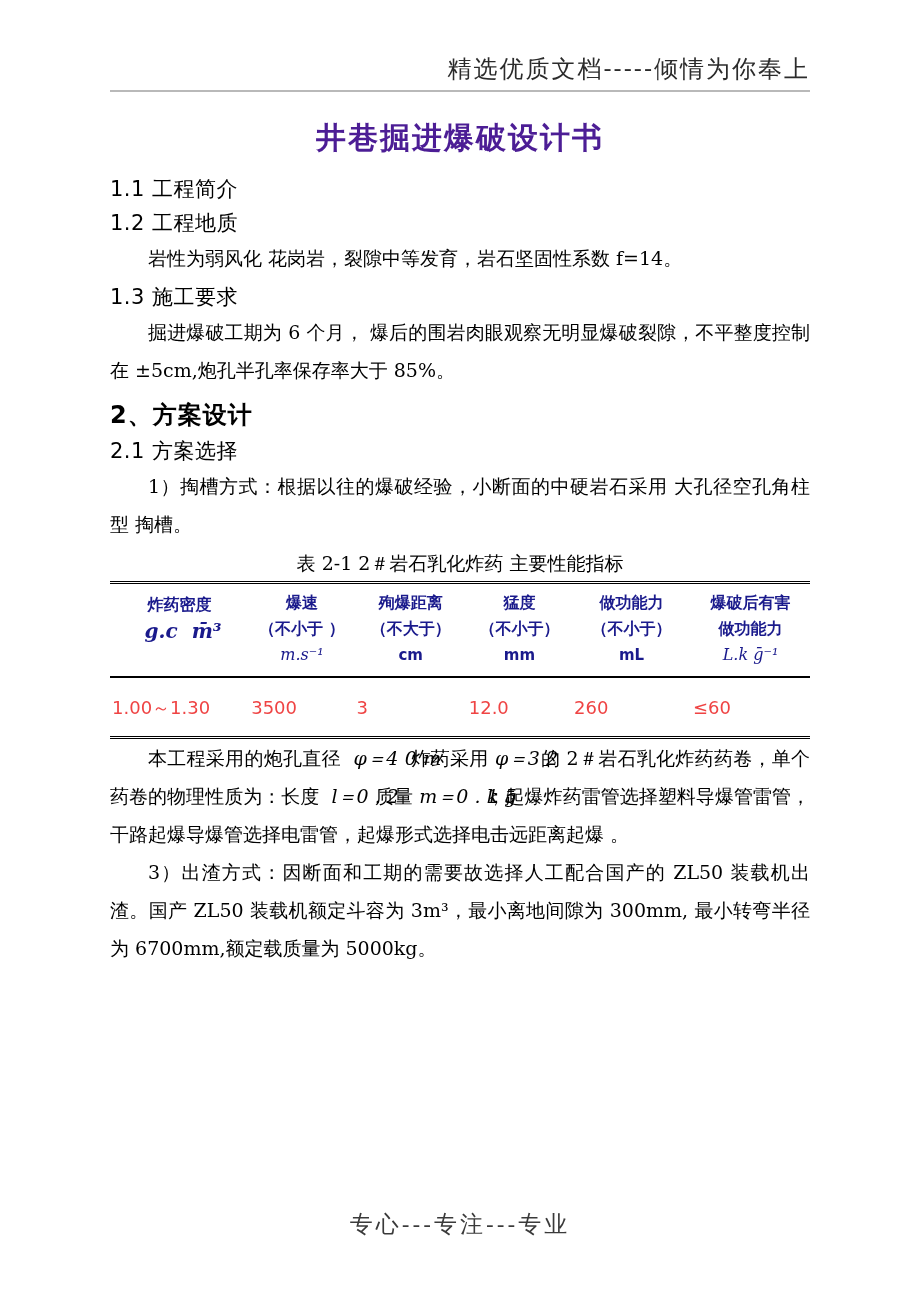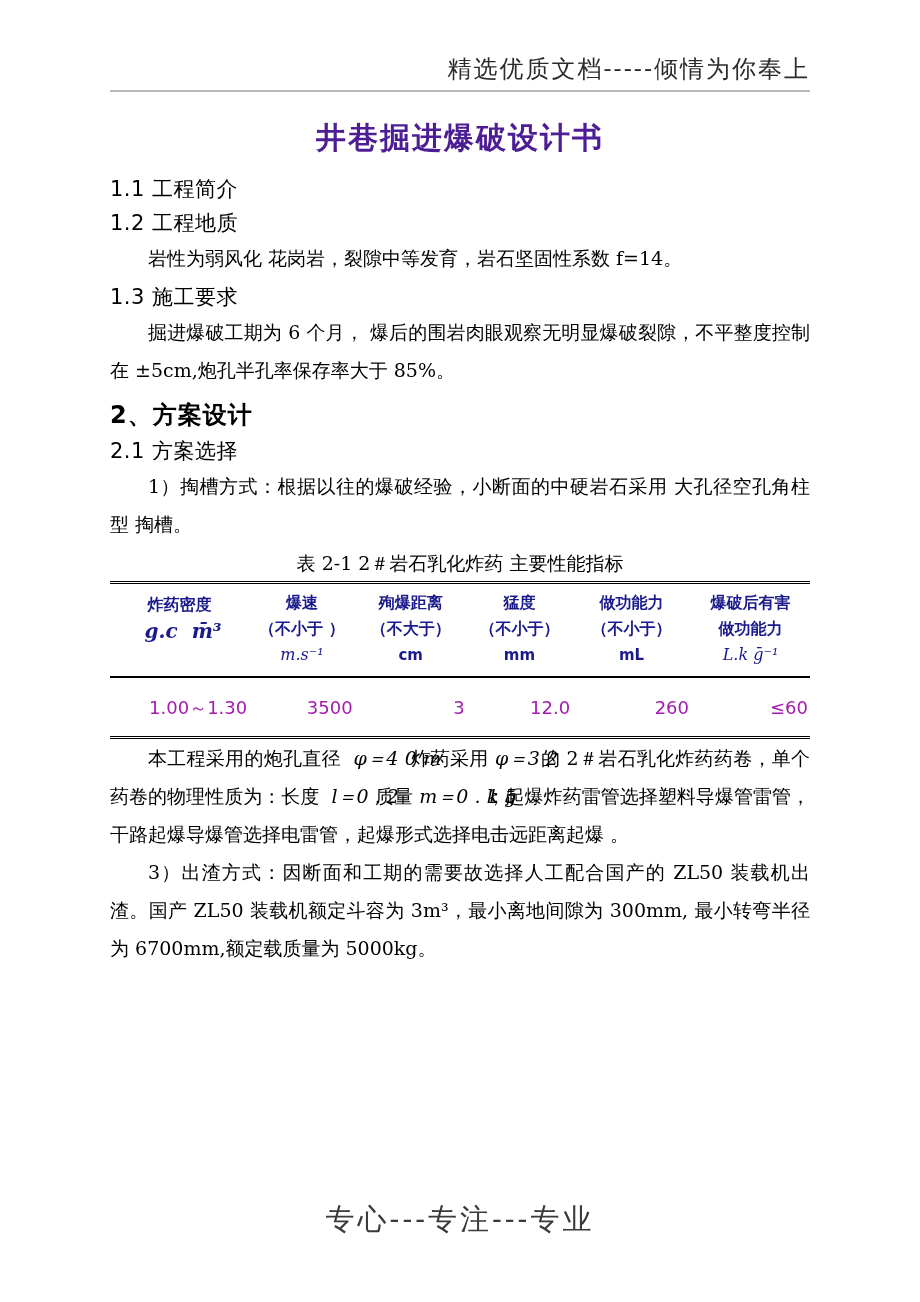--- a/index.html
+++ b/index.html
@@ -99,25 +99,25 @@
     font-weight:bold;
     font-size:16px;
     padding:6px 2px 8px 2px;
     text-align:center;
     vertical-align:top;
     line-height:26px;
     font-family:"DejaVu Sans","Liberation Sans",sans-serif;
   }
   table.spec tbody td{
     border-bottom:3px double #000;
-    text-align:right;
+    text-align:left;
     font-size:18px;
     padding:18px 2px 16px 2px;
     font-family:"DejaVu Sans","Liberation Sans",sans-serif;
-    color:#a21caf;
+    color:#ef4444;
   }
   .unit{
     font-size:15px;
     font-weight:bold;
     display:block;
   }
   .unit-math{
     font-size:16px;
     font-style:italic;
     font-family:"DejaVu Serif","Liberation Serif",serif;
@@ -136,21 +136,21 @@
 
   
   .doc-footer{
     position:absolute;
     left:0; right:0;
     bottom:62px;
     text-align:center;
   }
   .doc-footer .ftr-text{
     font-family:"DejaVu Serif","Liberation Serif",serif;
-    font-size:29px;
+    font-size:23px;
     letter-spacing:3px;
     color:#3a3a3a;
   }
 </style>
 </head>
 <body>
 
 <div class="page">
 
   <div class="doc-header">

